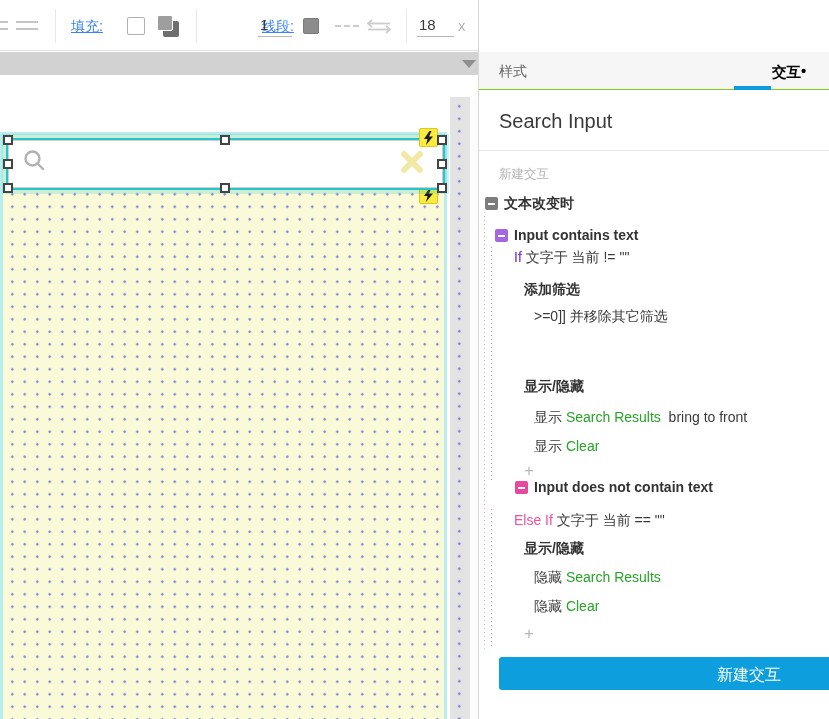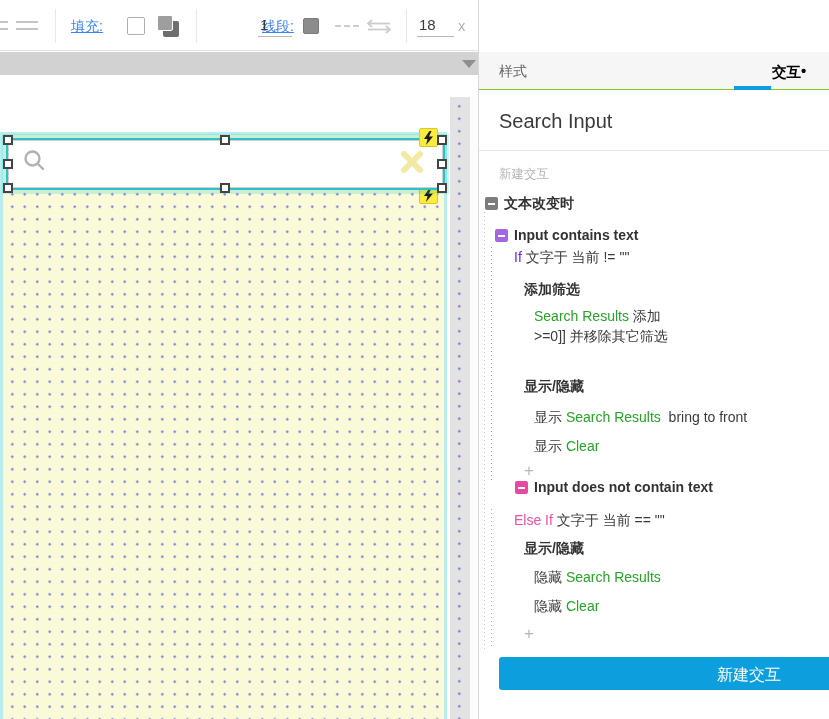--- a/index.html
+++ b/index.html
@@ -184,21 +184,21 @@
 
   <div id="tree-line-event" class="tree-line"></div>
   <div id="tree-line-case1" class="tree-line"></div>
   <div id="tree-line-case2" class="tree-line"></div>
 
   <div id="tree">
       <div class="trow bold" style="left: 6px; top: 195px;"><span class="minus gray"></span>文本改变时</div>
       <div class="trow bold" style="left: 16px; top: 227px;"><span class="minus purple"></span>Input contains text</div>
       <div class="trow" style="left: 35px; top: 249px;"><span class="kw purple">If</span> 文字于 当前 != ""</div>
       <div class="trow bold" style="left: 45px; top: 281px;">添加筛选</div>
-      <div class="trow" style="left: 55px; top: 306px;"><div class="action-line"><span class="green">Search Results</span><span> 添加</span></div><div class="action-line"><span>&gt;=0]] 并移除其它筛选</span></div></div>
+      <div class="trow" style="left: 55px; top: 306px;"><div class="action-line"><span>&gt;=0]] 并移除其它筛选</span></div></div>
       <div class="trow bold" style="left: 45px; top: 378px;">显示/隐藏</div>
       <div class="trow" style="left: 55px; top: 407px;"><div class="action-line"><span>显示 </span><span class="green">Search Results</span><span>  bring to front</span></div></div>
       <div class="trow" style="left: 55px; top: 436px;"><div class="action-line"><span>显示 </span><span class="green">Clear</span></div></div>
       <div class="trow" style="left: 45px; top: 461px;"><span class="plus-sign">+</span></div>
       <div class="trow bold" style="left: 16px; top: 479px; margin-left: 20px;"><span class="minus pink"></span>Input does not contain text</div>
       <div class="trow" style="left: 35px; top: 512px;"><span class="kw pink">Else If</span> 文字于 当前 == ""</div>
       <div class="trow bold" style="left: 45px; top: 540px;">显示/隐藏</div>
       <div class="trow" style="left: 55px; top: 567px;"><div class="action-line"><span>隐藏 </span><span class="green">Search Results</span></div></div>
       <div class="trow" style="left: 55px; top: 596px;"><div class="action-line"><span>隐藏 </span><span class="green">Clear</span></div></div>
       <div class="trow" style="left: 45px; top: 624px;"><span class="plus-sign">+</span></div>

